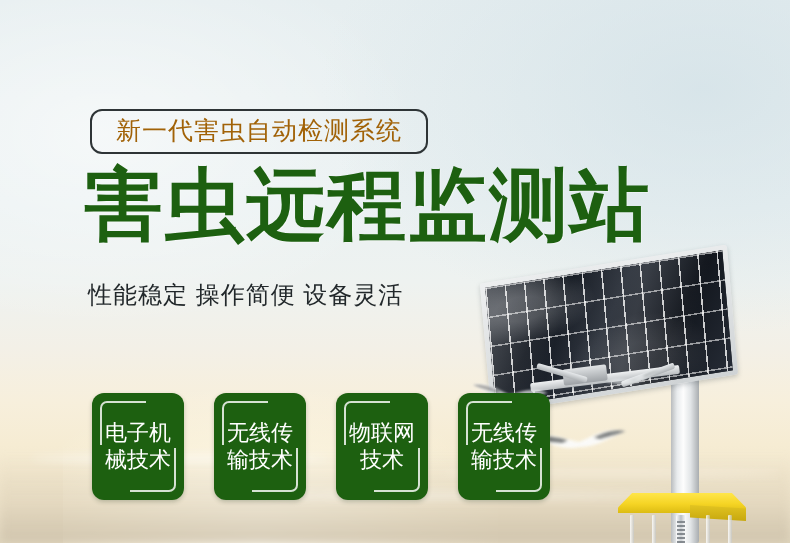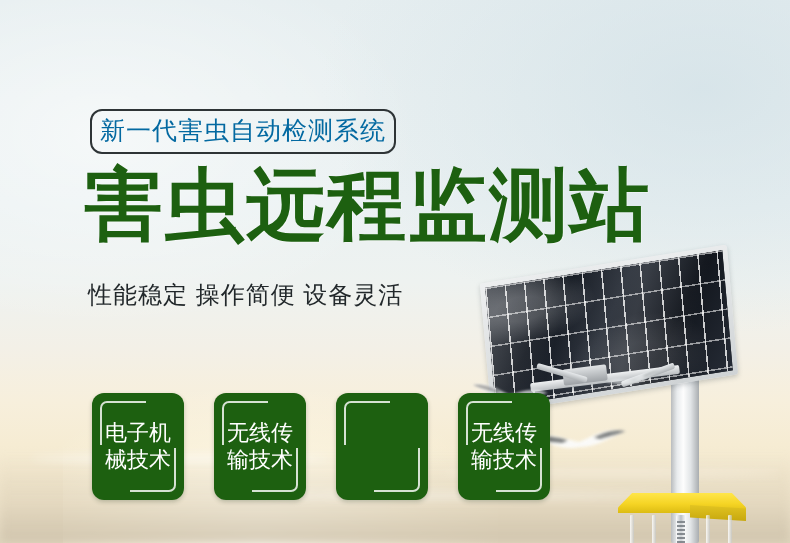--- a/index.html
+++ b/index.html
@@ -140,24 +140,24 @@
   }
 
   .bird{
     position:absolute;filter:blur(1.6px);opacity:.92;
   }
   .bird svg{display:block;}
 
   
   .badge{
     position:absolute;left:90px;top:109px;
-    padding:7px 8px 9px;
+    padding:7px 24px 9px;
     border:2px solid #2e3436;border-radius:12px;
     font-size:25px;line-height:1;letter-spacing:1px;
-    color:#0369a1;font-weight:500;
+    color:#a16207;font-weight:500;
     white-space:nowrap;
   }
   .title{
     position:absolute;left:84px;top:172px;
     font-size:79px;line-height:1;letter-spacing:2px;
     font-weight:700;color:#1d6010;
     white-space:nowrap;
     text-shadow:1px 1px 0 rgba(255,255,255,.35);
     font-family:Liberation Mono, monospace;
   }
@@ -271,20 +271,21 @@
       <span class="tag-label">电子机械技术</span>
     </div>
     <div class="tag">
       <span class="corner-tl"></span>
       <span class="corner-br"></span>
       <span class="tag-label">无线传输技术</span>
     </div>
     <div class="tag">
       <span class="corner-tl"></span>
       <span class="corner-br"></span>
+      <span class="tag-label">物联网技术</span>
     </div>
     <div class="tag">
       <span class="corner-tl"></span>
       <span class="corner-br"></span>
       <span class="tag-label">无线传输技术</span>
     </div>
   </div>
 
 </div>
 

